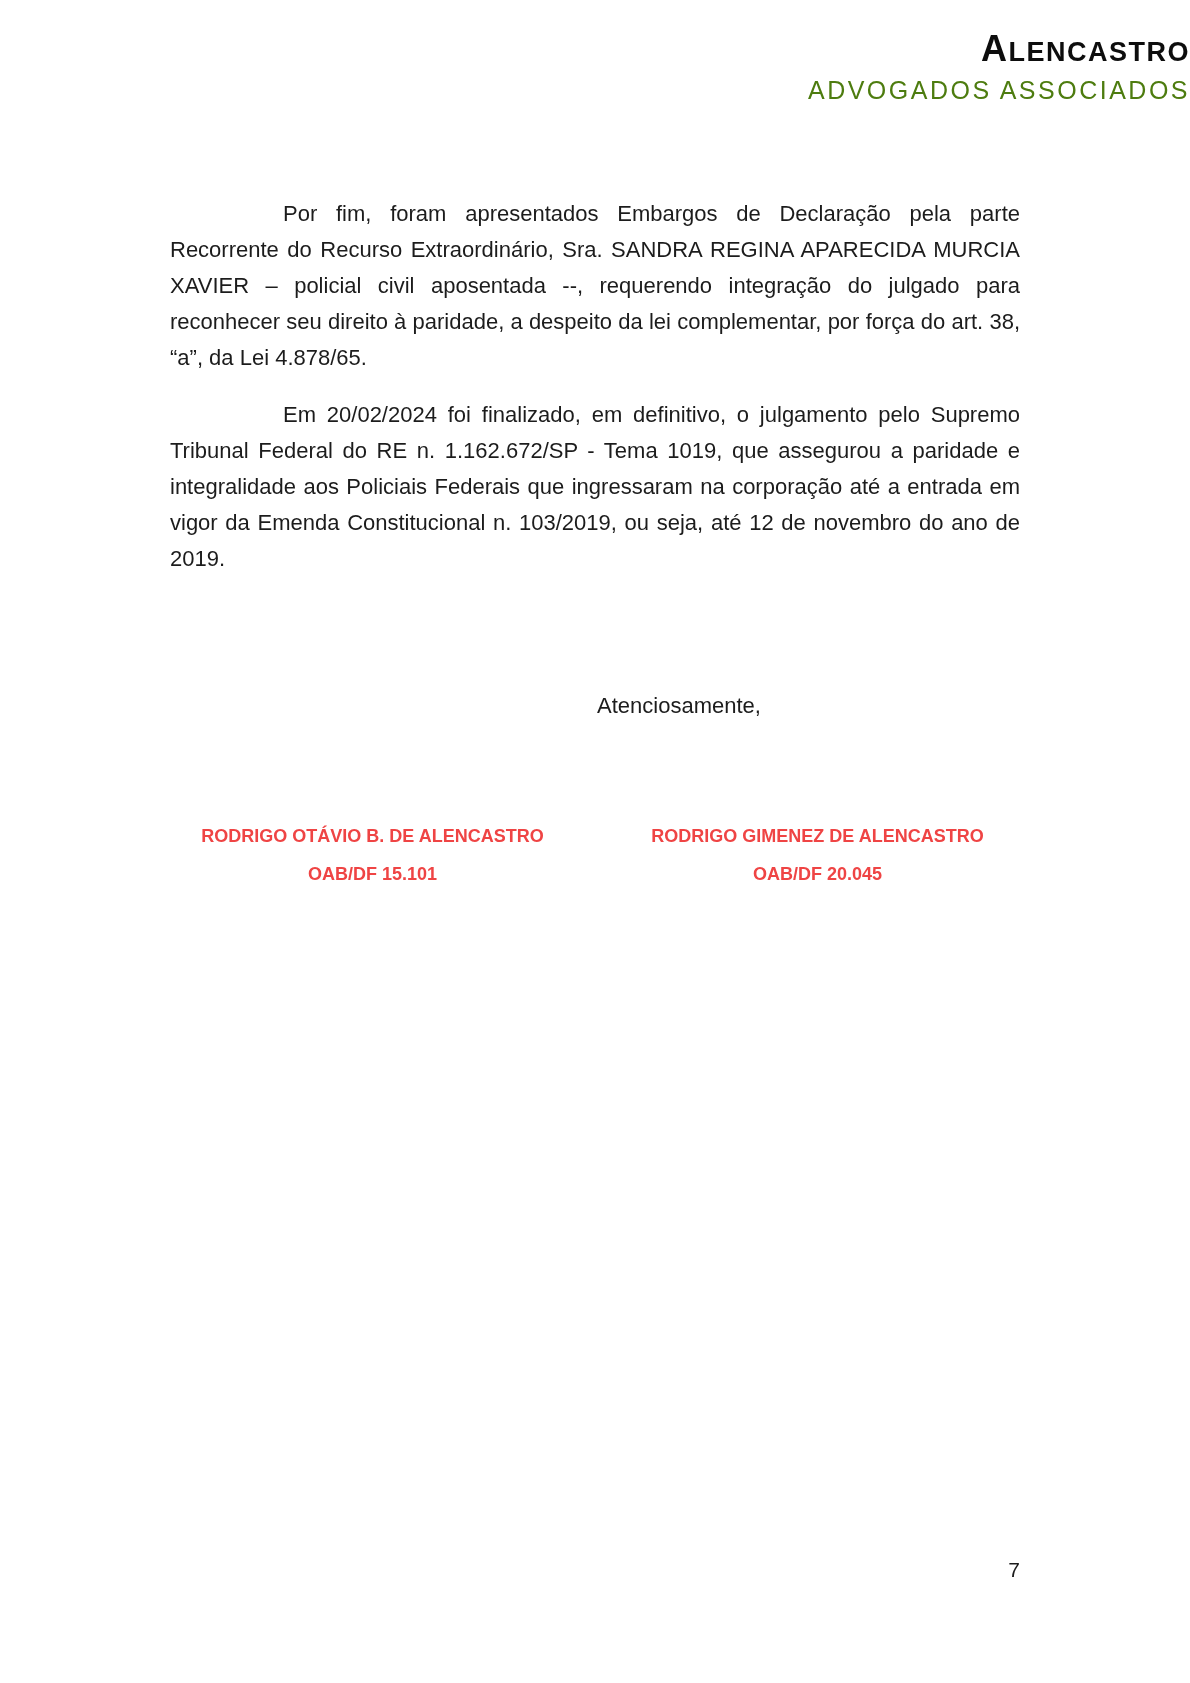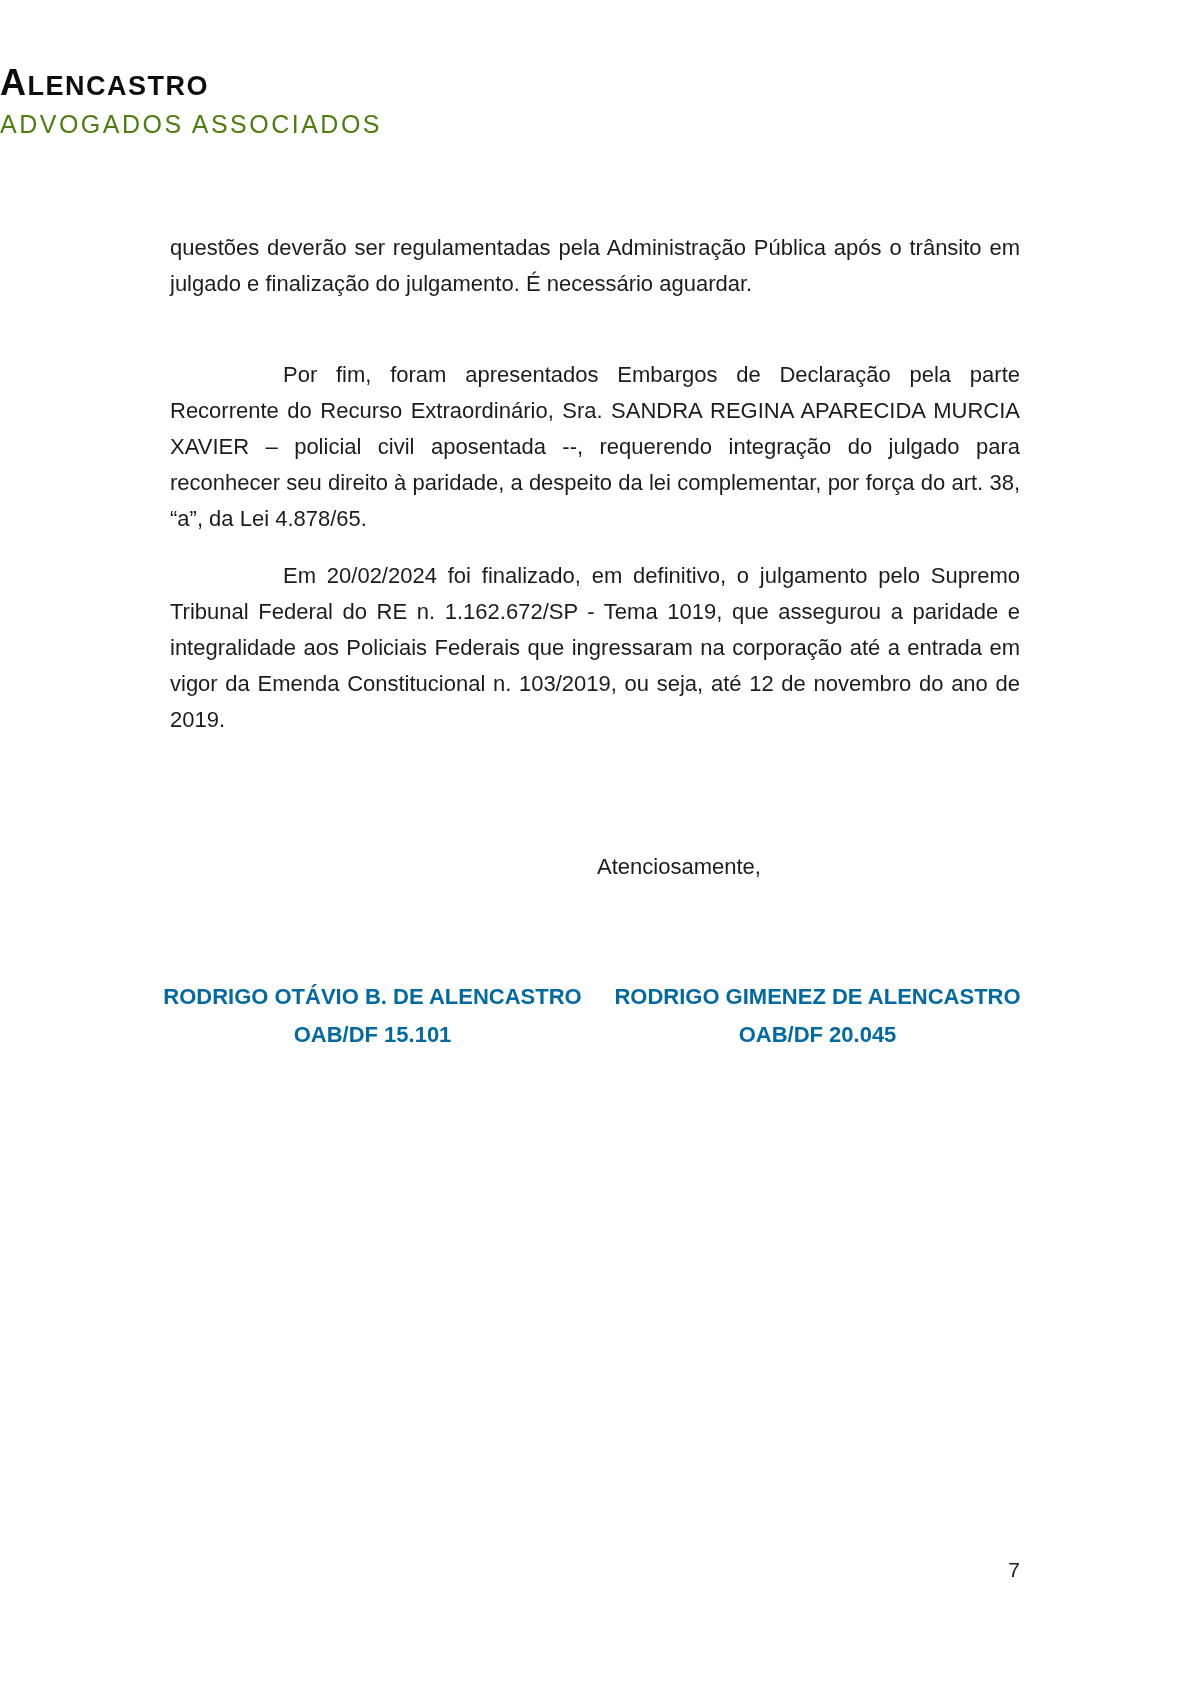--- a/index.html
+++ b/index.html
@@ -11,22 +11,22 @@
   .page {
     position: relative;
     width: 1190px;
     height: 1683px;
     margin: 0 auto;
     background: #ffffff;
     overflow: hidden;
   }
   
   .letterhead {
-    padding-top: 64px;
-    text-align: left;
+    padding-top: 30px;
+    text-align: right;
   }
   .firm-name {
     font-size: 27px;
     line-height: 38px;
     font-weight: 600;
     letter-spacing: 1.5px;
     color: #0d0d0d;
   }
   .firm-name::first-letter {
     font-size: 36px;
@@ -59,23 +59,23 @@
   
   .signatures {
     display: flex;
     margin: 97px 150px 0 150px; 
     width: 890px;
   }
   .signature {
     flex: 1 1 50%;
     text-align: center;
     font-weight: 700;
-    font-size: 22px;
+    font-size: 18px;
     line-height: 30px;
-    color: #0369a1;
+    color: #ef4444;
   }
   .signature .oab { margin-top: 8px; }
   
   .page-number {
     position: absolute;
     top: 1556px;
     right: 170px;
     font-size: 21px;
     line-height: 28px;
     color: #1c1c1c;
@@ -85,21 +85,20 @@
 <body>
 
 <div class="page">
 
   <header class="letterhead">
     <div class="firm-name">ALENCASTRO</div>
     <div class="firm-subtitle">ADVOGADOS ASSOCIADOS</div>
   </header>
 
   <main class="letter-body">
-    <p class="p1">questões deverão ser regulamentadas pela Administração Pública após o trânsito em julgado e finalização do julgamento. É necessário aguardar.</p>
     <p class="p2 indent">Por fim, foram apresentados Embargos de Declaração pela parte Recorrente do Recurso Extraordinário, Sra. SANDRA REGINA APARECIDA MURCIA XAVIER – policial civil aposentada --, requerendo integração do julgado para reconhecer seu direito à paridade, a despeito da lei complementar, por força do art. 38, “a”, da Lei 4.878/65.</p>
     <p class="p3 indent">Em 20/02/2024 foi finalizado, em definitivo, o julgamento pelo Supremo Tribunal Federal do RE n. 1.162.672/SP - Tema 1019, que assegurou a paridade e integralidade aos Policiais Federais que ingressaram na corporação até a entrada em vigor da Emenda Constitucional n. 103/2019, ou seja, até 12 de novembro do ano de 2019.</p>
 
     <div class="closing">Atenciosamente,</div>
   </main>
 
   <section class="signatures">
     <div class="signature">
       <div class="name">RODRIGO OTÁVIO B. DE ALENCASTRO</div>
       <div class="oab">OAB/DF 15.101</div>

